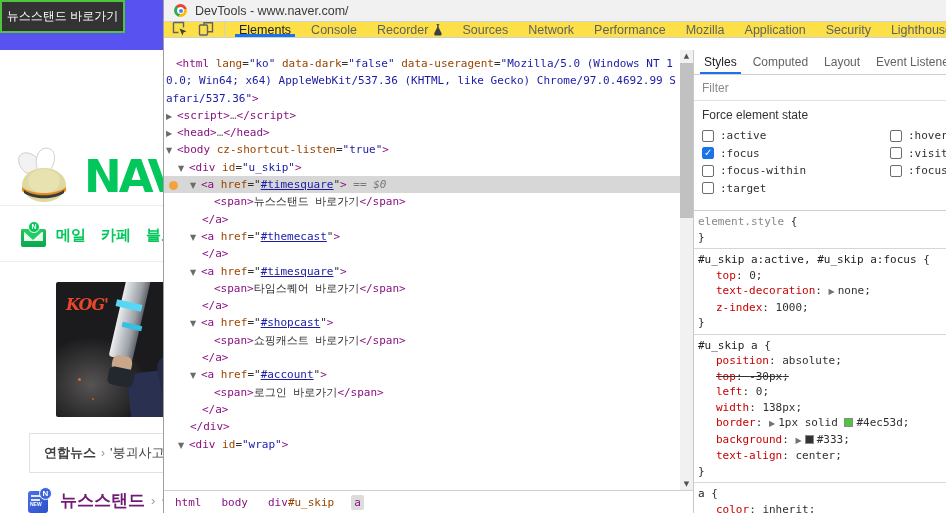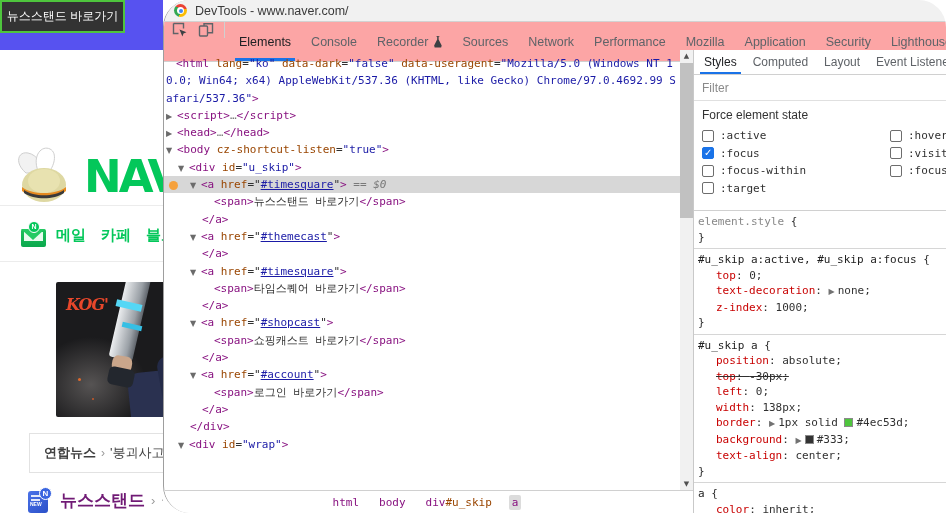--- a/index.html
+++ b/index.html
@@ -54,28 +54,28 @@
   .ns-ico { position:relative; width:24px; height:26px; margin-right:8px; }
   .ns-paper { position:absolute; left:0; top:4px; width:20px; height:22px; background:linear-gradient(135deg,#4a72e8,#2b50c8); border-radius:3px; }
   .ns-line { position:absolute; left:3px; width:13px; height:2px; background:rgba(255,255,255,.85); }
   .ns-new { position:absolute; left:2px; top:14px; color:#fff; font-size:5px; font-weight:bold; }
   .ns-badge { position:absolute; right:0; top:0; width:13px; height:13px; border-radius:50%; background:#3b66e0; border:1.5px solid #fff; color:#fff; font-size:8px; font-weight:bold; text-align:center; line-height:11px; }
   .ns-label { font-size:17px; font-weight:bold; color:#701a75; }
   .ns-chev { color:#9a9a9a; margin:0 6px; font-size:13px; }
   .ns-headline { font-size:13px; color:#404040; }
 
   
-  .devtools { position:absolute; left:163px; top:0; width:783px; height:513px; background:#fff; border-left:1px solid #9e9e9e; overflow:hidden;border-radius:27px; }
+  .devtools { position:absolute; left:163px; top:0; width:783px; height:513px; background:#fff; border-left:1px solid #9e9e9e; overflow:hidden; }
   .dt-titlebar { position:absolute; left:0; top:0; width:100%; height:22px; background:#f1f1f1; border-bottom:1px solid #d2d2d2; display:flex; align-items:center; padding-left:10px; }
   .chrome-ico { position:relative; width:13px; height:13px; border-radius:50%; background:conic-gradient(from -45deg,#ea4335 0 33%,#fbbc05 33% 66%,#34a853 66% 100%); margin-right:8px; flex:0 0 auto; }
   .chrome-ico::before { content:""; position:absolute; left:3px; top:3px; width:7px; height:7px; border-radius:50%; background:#fff; }
   .chrome-ico::after { content:""; position:absolute; left:4.5px; top:4.5px; width:4px; height:4px; border-radius:50%; background:#4286f5; }
   .dt-title { font-size:12.5px; color:#3a3a3a; }
 
-  .dt-toolbar { position:absolute; left:0; top:22px; width:100%; height:40px; background:#fca5a5; border-bottom:1px solid #d0d0d0; display:flex; align-items:flex-start; padding-left:8px; }
+  .dt-toolbar { position:absolute; left:0; top:22px; width:100%; height:16px; background:#fde047; border-bottom:1px solid #d0d0d0; display:flex; align-items:flex-end; padding-left:8px; }
   .tool-ico { width:16px; height:16px; margin-right:10px; flex:0 0 auto; }
   .tool-sep { width:1px; height:16px; background:#d0d0d0; margin-right:4px; flex:0 0 auto; }
   .dt-tabs { display:flex; height:100%; align-items:stretch; overflow:hidden; white-space:nowrap; }
   .dt-tab { position:relative; display:flex; align-items:center; padding:0 10px; font-size:12.5px; color:#5f6368; cursor:default; }
   .dt-tab.active { color:#202124; }
   .dt-tab.active::after { content:""; position:absolute; left:6px; right:6px; bottom:0; height:3px; background:#1a73e8; }
   .flask { display:inline-block; width:9px; height:12px; margin-left:5px; background:#3c4043;
     clip-path:polygon(32% 0,68% 0,68% 8%,58% 8%,58% 34%,92% 84%,86% 100%,14% 100%,8% 84%,42% 34%,42% 8%,32% 8%); }
 
   
@@ -95,21 +95,21 @@
   .tk-text { color:#303030; }
   .tk-plain{ color:#303030; }
 
   
   .vscroll { position:absolute; left:516px; top:0; width:13px; height:440px; background:#f1f1f1; }
   .vs-arrow { position:absolute; left:0; width:13px; height:12px; color:#505050; font-size:7px; text-align:center; line-height:12px; font-family:"DejaVu Sans", sans-serif; }
   .vs-up { top:0; } .vs-down { bottom:0; }
   .vs-thumb { position:absolute; left:0; top:13px; width:13px; height:155px; background:#c1c1c1; }
 
   
-  .dt-breadcrumb { position:absolute; left:0; top:490px; width:529px; height:23px; background:#fff; border-top:1px solid #d0d0d0; display:flex; align-items:center; padding-left:8px; font-family:"DejaVu Sans Mono", monospace; font-size:11px; white-space:nowrap; overflow:hidden;justify-content:center; }
+  .dt-breadcrumb { position:absolute; left:0; top:490px; width:529px; height:23px; background:#fff; border-top:1px solid #d0d0d0; display:flex; align-items:center; padding-left:8px; font-family:"DejaVu Sans Mono", monospace; font-size:11px; white-space:nowrap; overflow:hidden; }
   .bc-item { color:#881280; margin-right:14px; padding:1px 3px; border-radius:2px; }
   .bc-item .bc-id { color:#994500; }
   .bc-item.sel { background:#dcdcdc; }
 
   
   .styles-pane { position:absolute; left:529px; top:50px; width:254px; height:463px; border-left:1px solid #c9c9c9; background:#fff; overflow:hidden; }
   .sp-tabs { display:flex; height:25px; align-items:stretch; border-bottom:1px solid #d0d0d0; overflow:hidden; white-space:nowrap; padding-left:2px; }
   .sp-tab { position:relative; display:flex; align-items:center; padding:0 8px; font-size:12px; color:#5f6368; }
   .sp-tab.active { color:#202124; }
   .sp-tab.active::after { content:""; position:absolute; left:4px; right:4px; bottom:0; height:2.5px; background:#1a73e8; }

